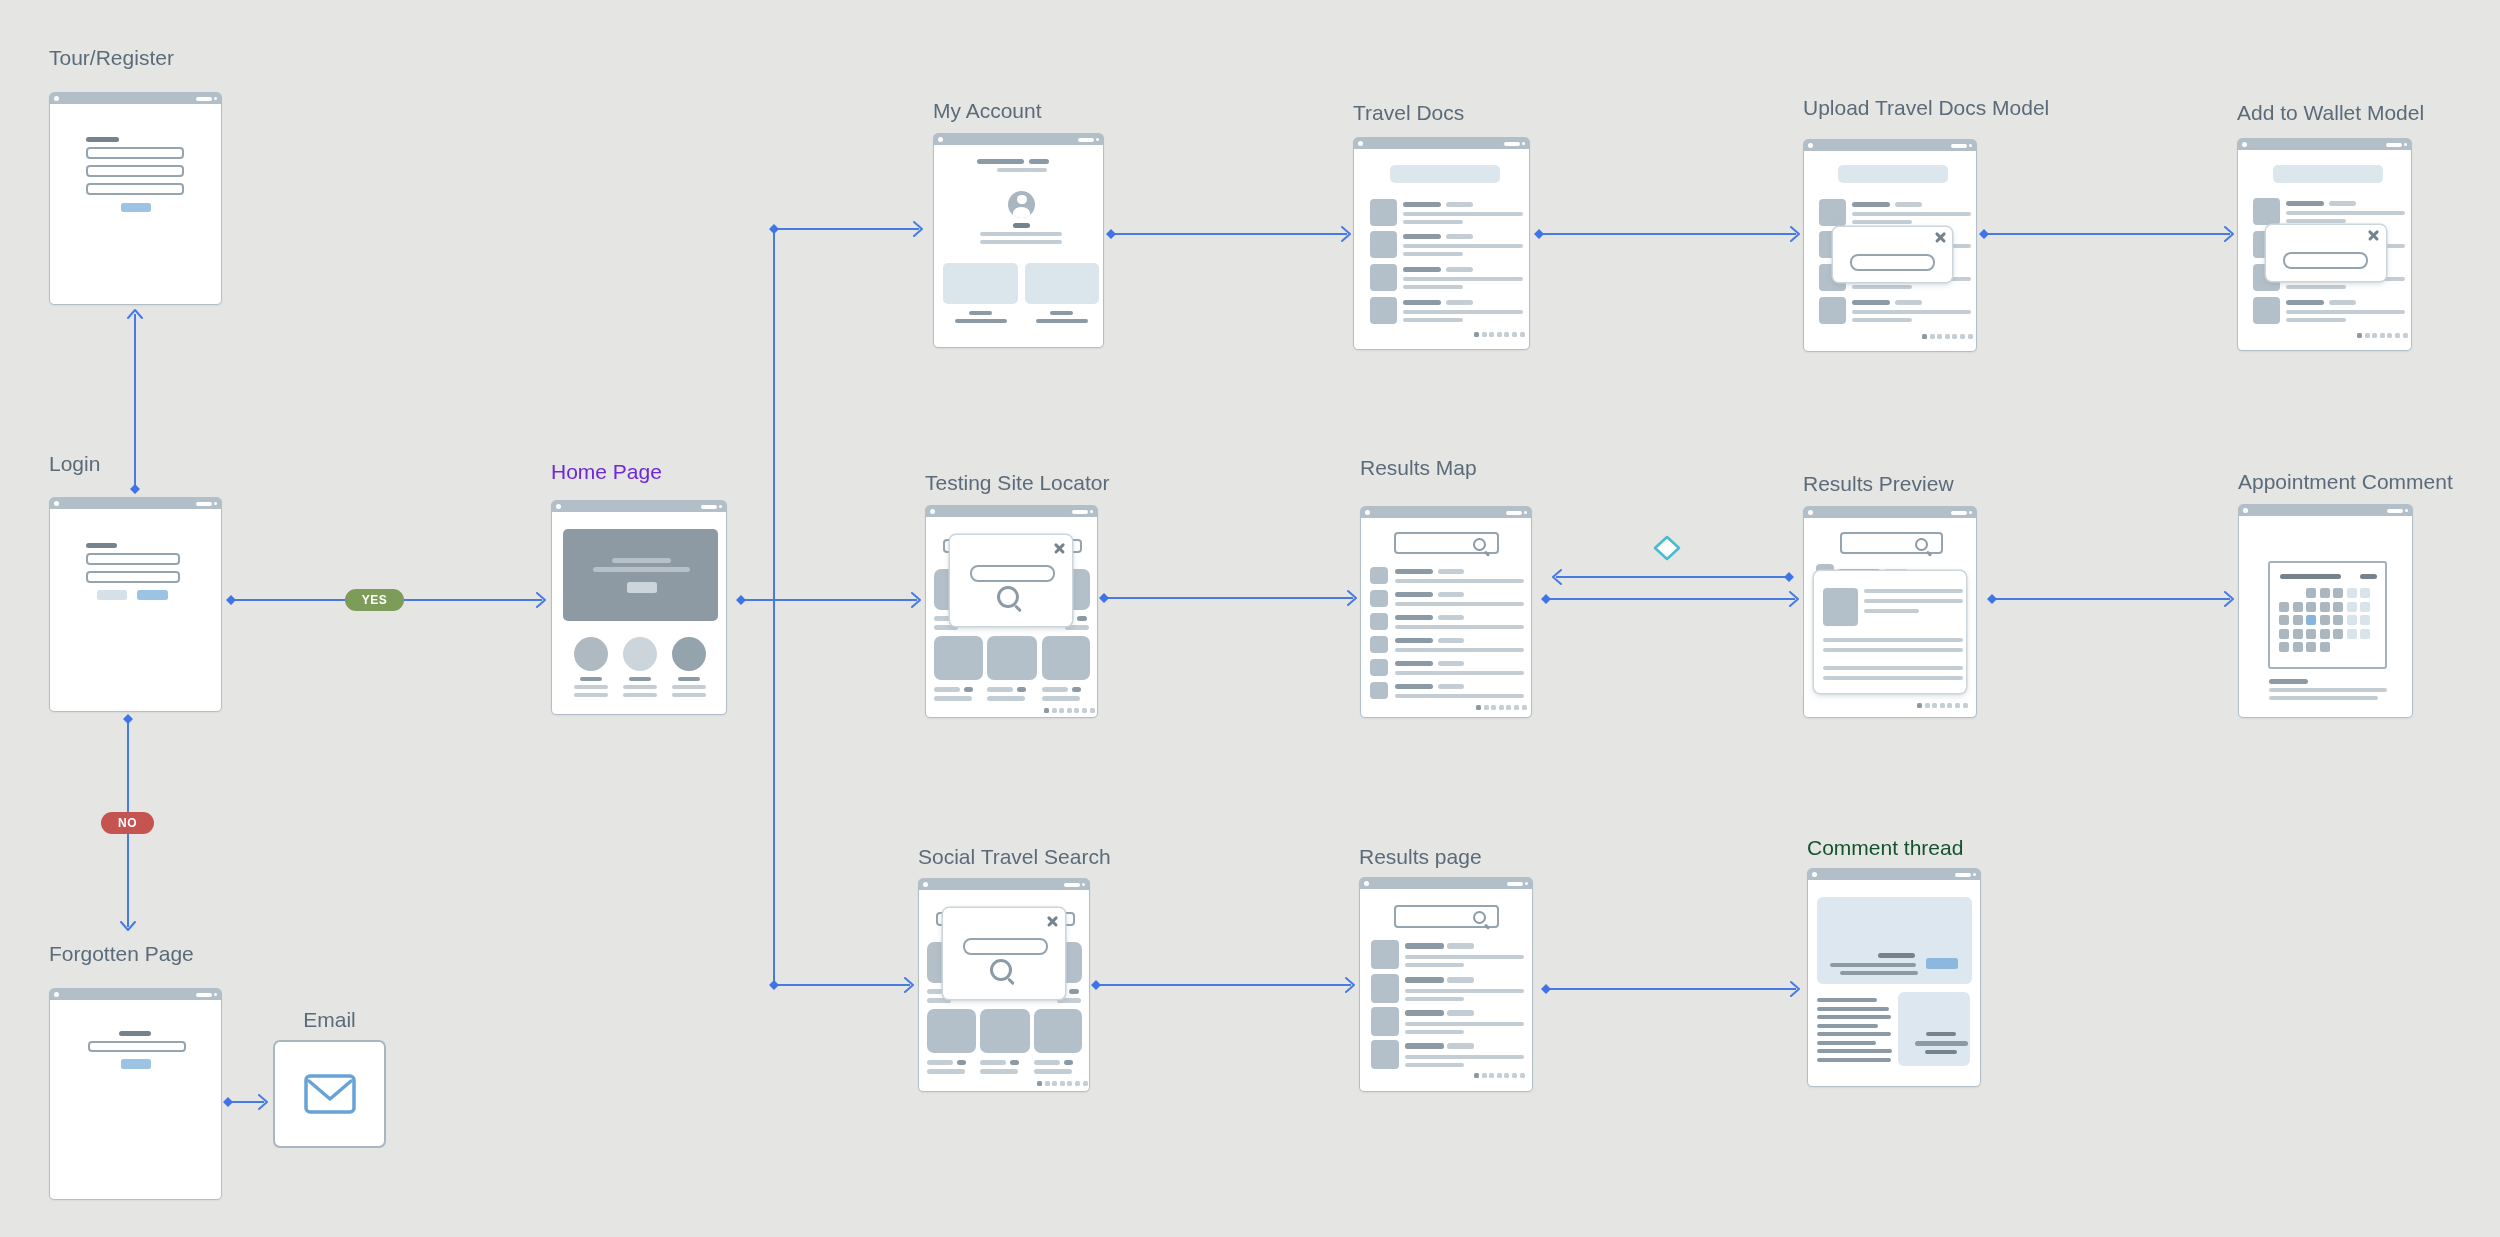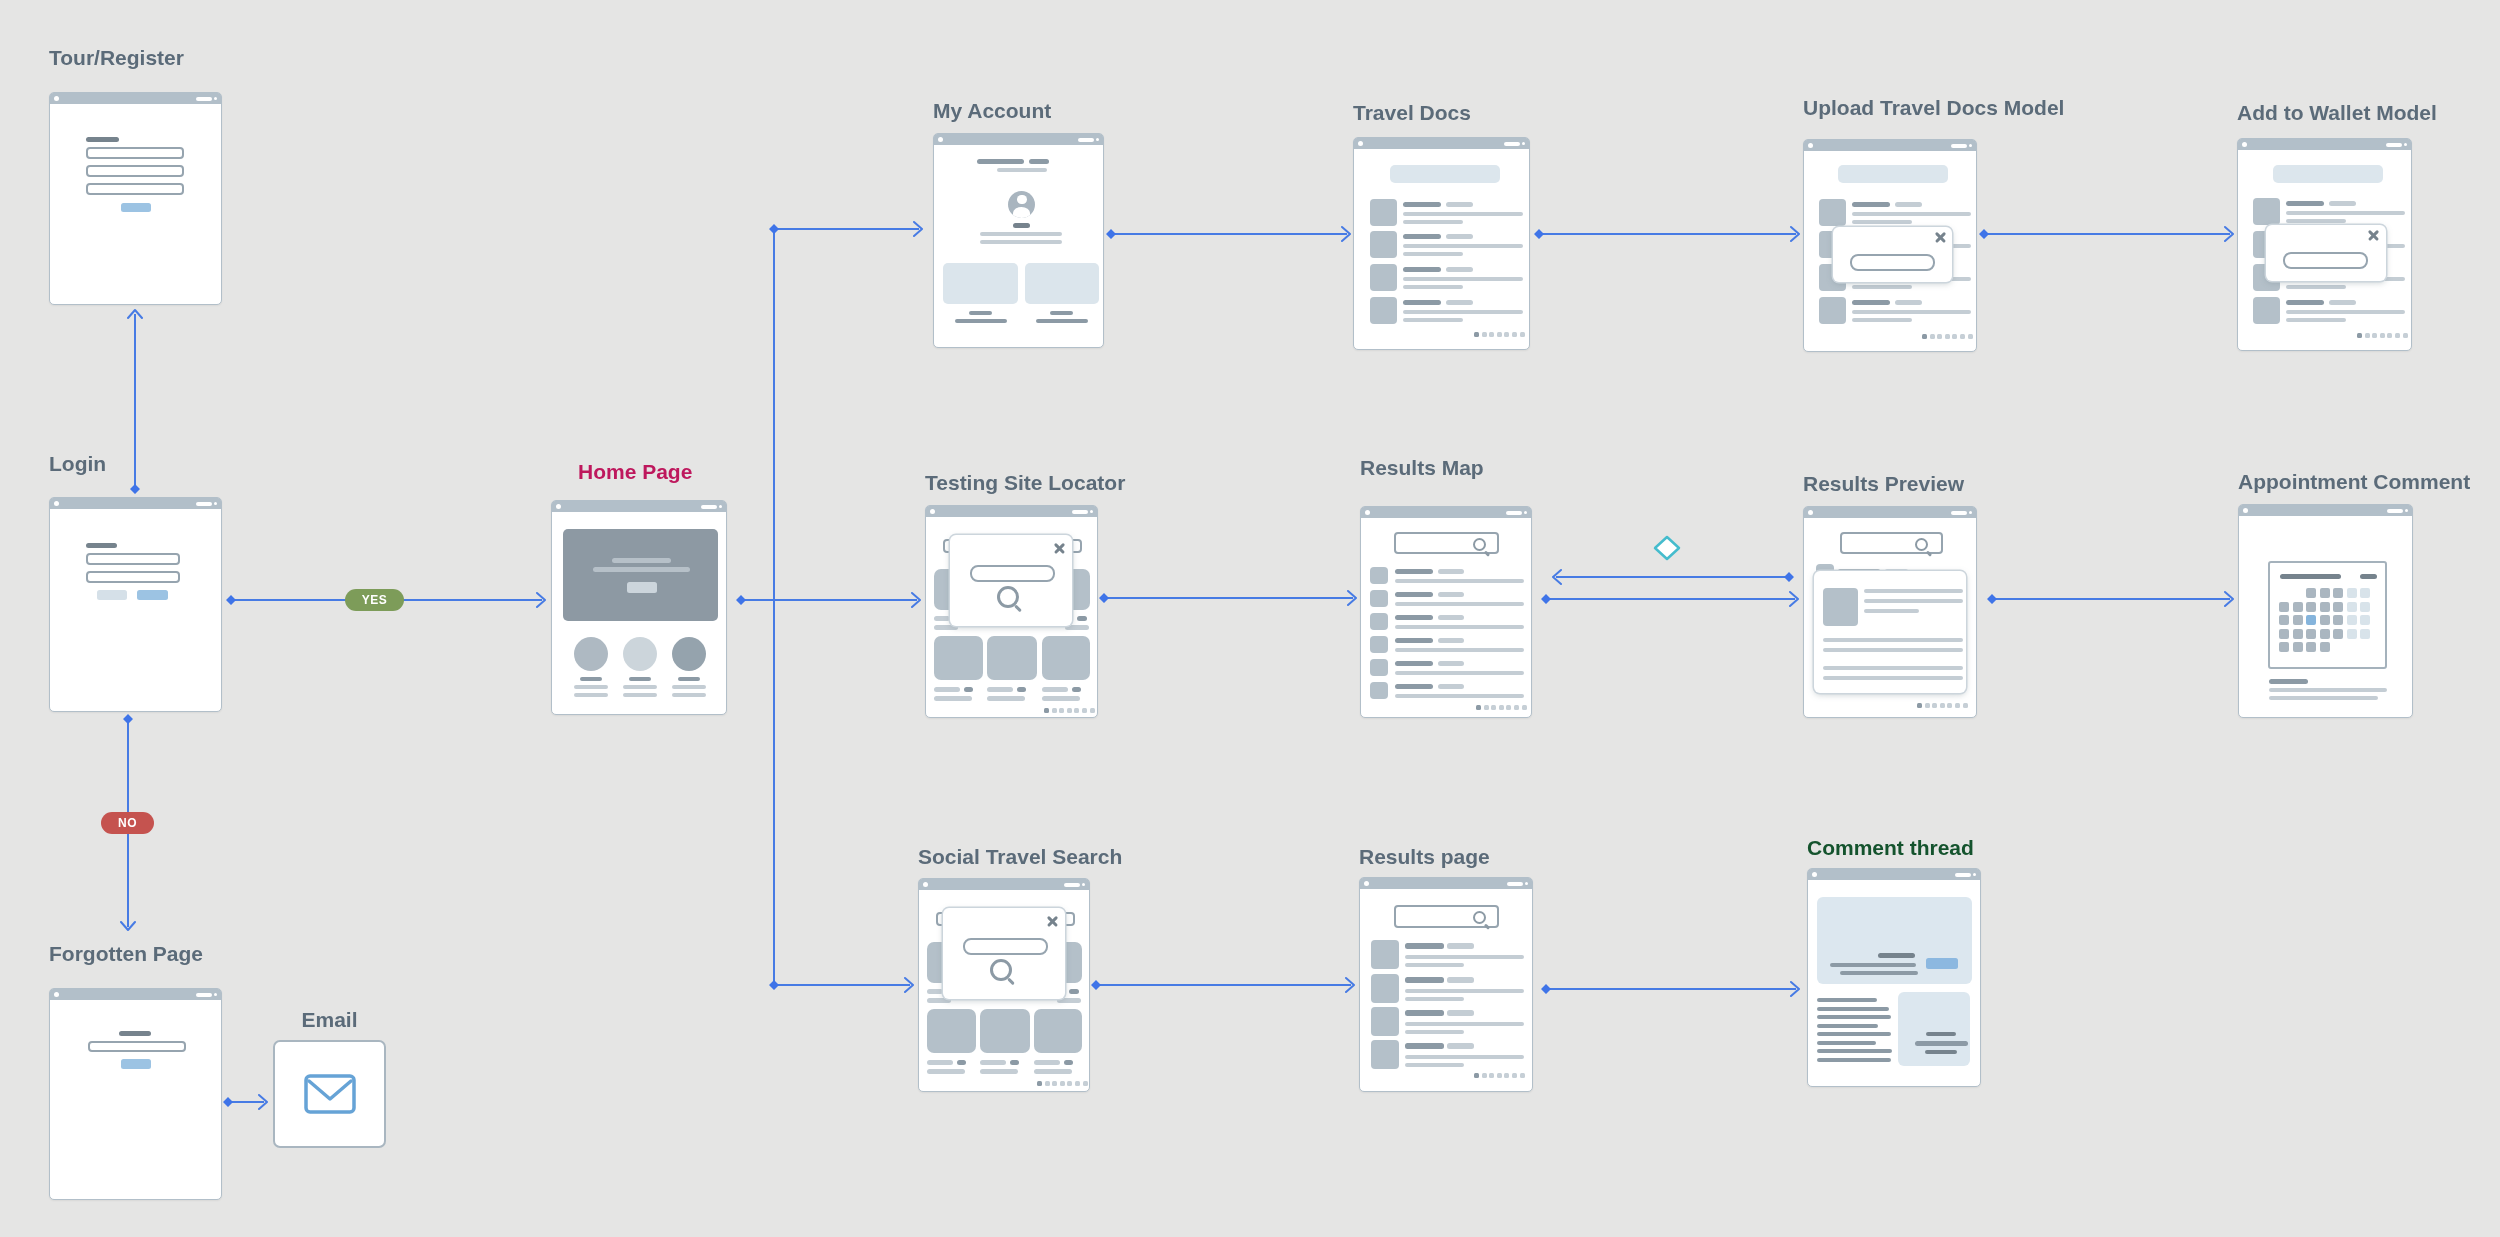--- a/index.html
+++ b/index.html
@@ -1,19 +1,19 @@
 <!DOCTYPE html>
 <html><head>
 <meta charset="utf-8">
 <style>
 html,body{margin:0;padding:0}
 body{font-family:"Liberation Sans",sans-serif;background:#cfcfcf}
 .canvas{position:relative;width:2500px;height:1237px;background:#e5e5e4;overflow:hidden}
 .sh{position:absolute;display:block}
-.flabel{position:absolute;font-size:21px;font-weight:700;color:#5b6b79;white-space:nowrap}
+.flabel{position:absolute;font-size:21px;font-weight:400;color:#5b6b79;white-space:nowrap}
 .tc{text-align:center}
 .window{position:absolute;background:#fff;border:1.5px solid #b2bfc9;border-radius:5px;box-sizing:border-box;box-shadow:0 1px 2px rgba(0,0,0,.06)}
 .tb{position:absolute;left:0;top:0;right:0;height:11px;background:#b2bfc9;border-radius:3px 3px 0 0}
 .tb .d1{position:absolute;left:4px;top:3px;width:5px;height:5px;border-radius:50%;background:#fff}
 .tb .d2{position:absolute;right:9px;top:3.5px;width:16px;height:4px;border-radius:2px;background:#fff}
 .tb .d3{position:absolute;right:4px;top:4px;width:3px;height:3px;border-radius:50%;background:#fff}
 .bd{background:#76838d;border-radius:2.5px}
 .bm{background:#8c9aa5;border-radius:2.5px}
 .bl{background:#c4cdd4;border-radius:2.5px}
 .bh{background:#b6c0c8;border-radius:2.5px}
@@ -66,21 +66,21 @@
   <path fill="#ffffff" stroke="#45bccd" stroke-width="2.5" stroke-linejoin="round" d="M1667,537L1679,548L1667,559L1655,548Z"></path>
 </svg>
 
 <div class="pill" style="left: 345px; top: 589px; width: 59px; height: 22px; background: rgb(125, 156, 89);">YES</div>
 <div class="pill" style="left: 101px; top: 812px; width: 53px; height: 22px; background: rgb(197, 83, 79);">NO</div>
 
 <div class="flabel" style="left: 49px; top: 46px; color: rgb(91, 107, 121);">Tour/Register</div>
 <div class="flabel" style="left: 49px; top: 452px; color: rgb(91, 107, 121);">Login</div>
 <div class="flabel" style="left: 49px; top: 942px; color: rgb(91, 107, 121);">Forgotten Page</div>
 <div class="flabel tc" style="left: 273px; top: 1008px; width: 113px; color: rgb(91, 107, 121);">Email</div>
-<div class="flabel" style="left: 578px; top: 460px; color: #be185d;">Home Page</div>
+<div class="flabel" style="left: 551px; top: 460px; color: #6d28d9;">Home Page</div>
 <div class="flabel" style="left: 933px; top: 99px; color: rgb(91, 107, 121);">My Account</div>
 <div class="flabel" style="left: 1353px; top: 101px; color: rgb(91, 107, 121);">Travel Docs</div>
 <div class="flabel" style="left: 1803px; top: 96px; color: rgb(91, 107, 121);">Upload Travel Docs Model</div>
 <div class="flabel" style="left: 2237px; top: 101px; color: rgb(91, 107, 121);">Add to Wallet Model</div>
 <div class="flabel" style="left: 925px; top: 471px; color: rgb(91, 107, 121);">Testing Site Locator</div>
 <div class="flabel" style="left: 1360px; top: 456px; color: rgb(91, 107, 121);">Results Map</div>
 <div class="flabel" style="left: 1803px; top: 472px; color: rgb(91, 107, 121);">Results Preview</div>
 <div class="flabel" style="left: 2238px; top: 470px; color: rgb(91, 107, 121);">Appointment Comment</div>
 <div class="flabel" style="left: 918px; top: 845px; color: rgb(91, 107, 121);">Social Travel Search</div>
 <div class="flabel" style="left: 1359px; top: 845px; color: rgb(91, 107, 121);">Results page</div>

